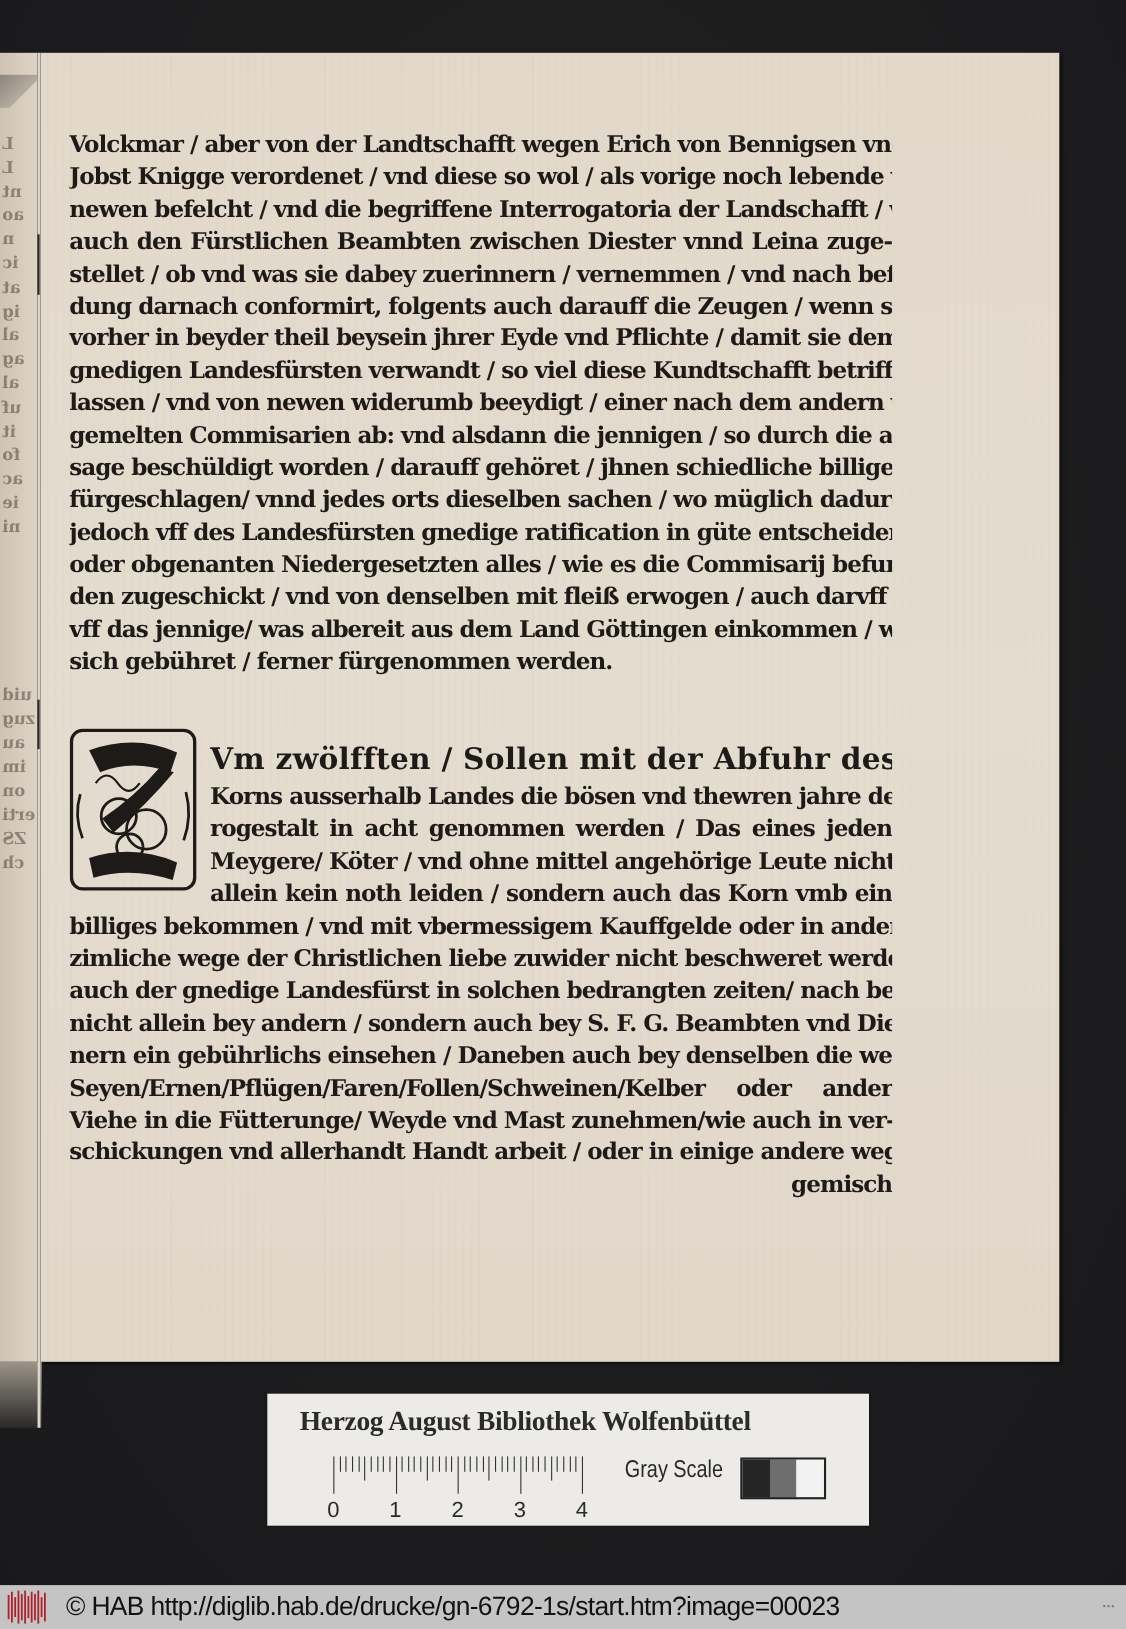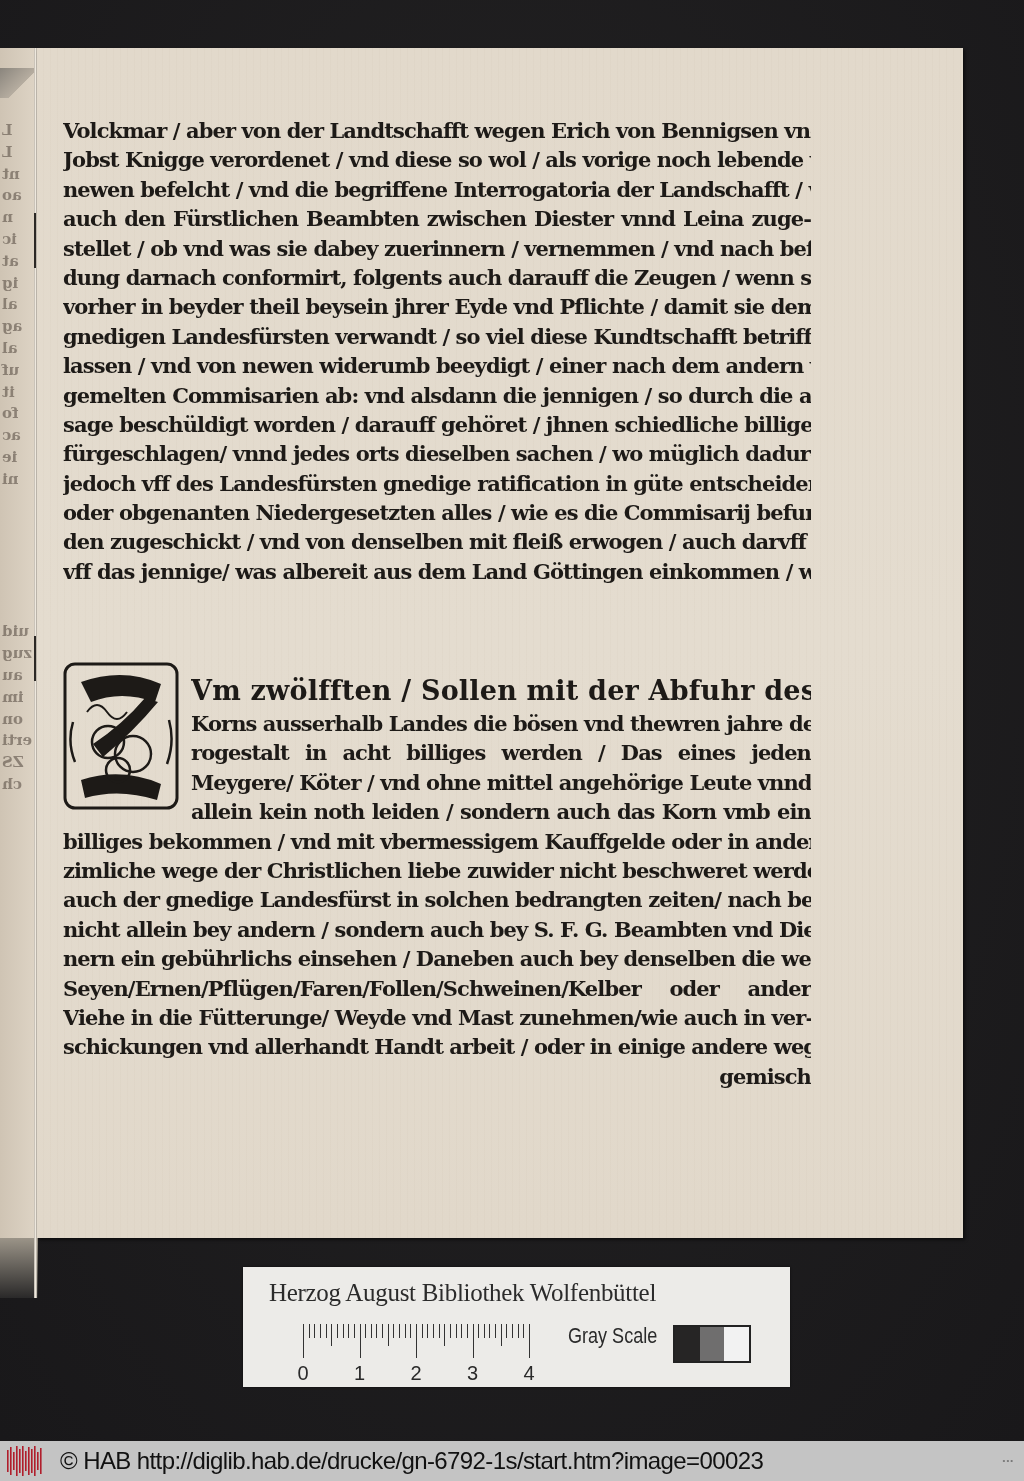--- a/index.html
+++ b/index.html
@@ -73,22 +73,22 @@
   }
   .para2 .indent-line { margin-left: 128px; }
   .para2 .first-line { font-size: 27px; letter-spacing: 0.2px; }
   
   .card {
     position: absolute; left: 243px; top: 1267px; width: 547px; height: 120px;
     background: #ecebe8;
     box-shadow: 0 0 2px rgba(0,0,0,0.6);
   }
   .card-title {
-    position: absolute; left: 1px; top: 12px; width: 437px; text-align: center;
-    font-family: "Liberation Serif", serif; font-weight: normal; font-size: 25px;
+    position: absolute; left: 16px; top: 12px; width: 437px; text-align: center;
+    font-family: "Liberation Serif", serif; font-weight: bold; font-size: 25px;
     color: #2b2b2b; letter-spacing: -0.3px;
   }
   .ruler {
     position: absolute; left: 60px; top: 57px; width: 235px; height: 60px;
   }
   .tick { position: absolute; top: 0; width: 1px; background: #333; }
   .ruler-label {
     position: absolute; top: 38px; font-family: "Liberation Sans", sans-serif;
     font-size: 20px; color: #2a2a2a; transform: translateX(-50%);
   }
@@ -177,39 +177,40 @@
       <div class="line">vorher in beyder theil beysein jhrer Eyde vnd Pflichte / damit sie dem</div>
       <div class="line">gnedigen Landesfürsten verwandt / so viel diese Kundtschafft betrifft / er-</div>
       <div class="line">lassen / vnd von newen widerumb beeydigt / einer nach dem andern von</div>
       <div class="line">gemelten Commisarien ab: vnd alsdann die jennigen / so durch die aus-</div>
       <div class="line">sage beschüldigt worden / darauff gehöret / jhnen schiedliche billige mittel</div>
       <div class="line">fürgeschlagen/ vnnd jedes orts dieselben sachen / wo müglich dadurch/</div>
       <div class="line">jedoch vff des Landesfürsten gnedige ratification in güte entscheiden/</div>
       <div class="line">oder obgenanten Niedergesetzten alles / wie es die Commisarij befun-</div>
       <div class="line">den zugeschickt / vnd von denselben mit fleiß erwogen / auch darvff vnd</div>
       <div class="line">vff das jennige/ was albereit aus dem Land Göttingen einkommen / was</div>
+      <div class="line last">sich gebühret / ferner fürgenommen werden.</div>
     </div>
 
   <div class="para2">
     <svg class="initial" viewBox="0 0 116 148">
       <rect x="2" y="2" width="112" height="144" fill="none" stroke="#1d1a17" stroke-width="3" rx="10"></rect>
       <path d="M18 20 Q60 5 98 22 L92 40 Q58 28 28 40 Z" fill="#1d1a17"></path>
       <path d="M95 40 Q70 70 40 95 L30 82 Q60 62 82 36 Z" fill="#1d1a17"></path>
       <path d="M18 118 Q58 105 98 122 L94 138 Q56 126 22 136 Z" fill="#1d1a17"></path>
       <circle cx="45" cy="80" r="16" fill="none" stroke="#1d1a17" stroke-width="2.5"></circle>
       <circle cx="70" cy="92" r="18" fill="none" stroke="#1d1a17" stroke-width="2.5"></circle>
       <circle cx="55" cy="108" r="12" fill="none" stroke="#1d1a17" stroke-width="2.5"></circle>
       <path d="M10 60 Q4 80 12 100 M106 58 Q112 80 104 102" fill="none" stroke="#1d1a17" stroke-width="2.5"></path>
       <path d="M24 50 q10 -14 20 0 q10 14 20 0" fill="none" stroke="#1d1a17" stroke-width="2"></path>
     </svg>
     <div id="para2">
         <div class="line indent-line first-line" style="height: 36px; line-height: 36px; margin-top: 25px;">Vm zwölfften / Sollen mit der Abfuhr des</div>
         <div class="line indent-line">Korns ausserhalb Landes die bösen vnd thewren jahre de-</div>
-        <div class="line indent-line">rogestalt in acht billiges werden / Das eines jeden</div>
-        <div class="line indent-line">Meygere/ Köter / vnd ohne mittel angehörige Leute vnnd</div>
+        <div class="line indent-line">rogestalt in acht genommen werden / Das eines jeden</div>
+        <div class="line indent-line">Meygere/ Köter / vnd ohne mittel angehörige Leute nicht</div>
         <div class="line indent-line">allein kein noth leiden / sondern auch das Korn vmb ein</div>
         <div class="line">billiges bekommen / vnd mit vbermessigem Kauffgelde oder in andere vn-</div>
         <div class="line">zimliche wege der Christlichen liebe zuwider nicht beschweret werden /</div>
         <div class="line">auch der gnedige Landesfürst in solchen bedrangten zeiten/ nach befindung</div>
         <div class="line">nicht allein bey andern / sondern auch bey S. F. G. Beambten vnd Die-</div>
         <div class="line">nern ein gebührlichs einsehen / Daneben auch bey denselben die weitere</div>
         <div class="line">Seyen/Ernen/Pflügen/Faren/Follen/Schweinen/Kelber oder ander</div>
         <div class="line">Viehe in die Fütterunge/ Weyde vnd Mast zunehmen/wie auch in ver-</div>
         <div class="line">schickungen vnd allerhandt Handt arbeit / oder in einige andere wege kein</div>
         <div class="line right">gemisch</div>

